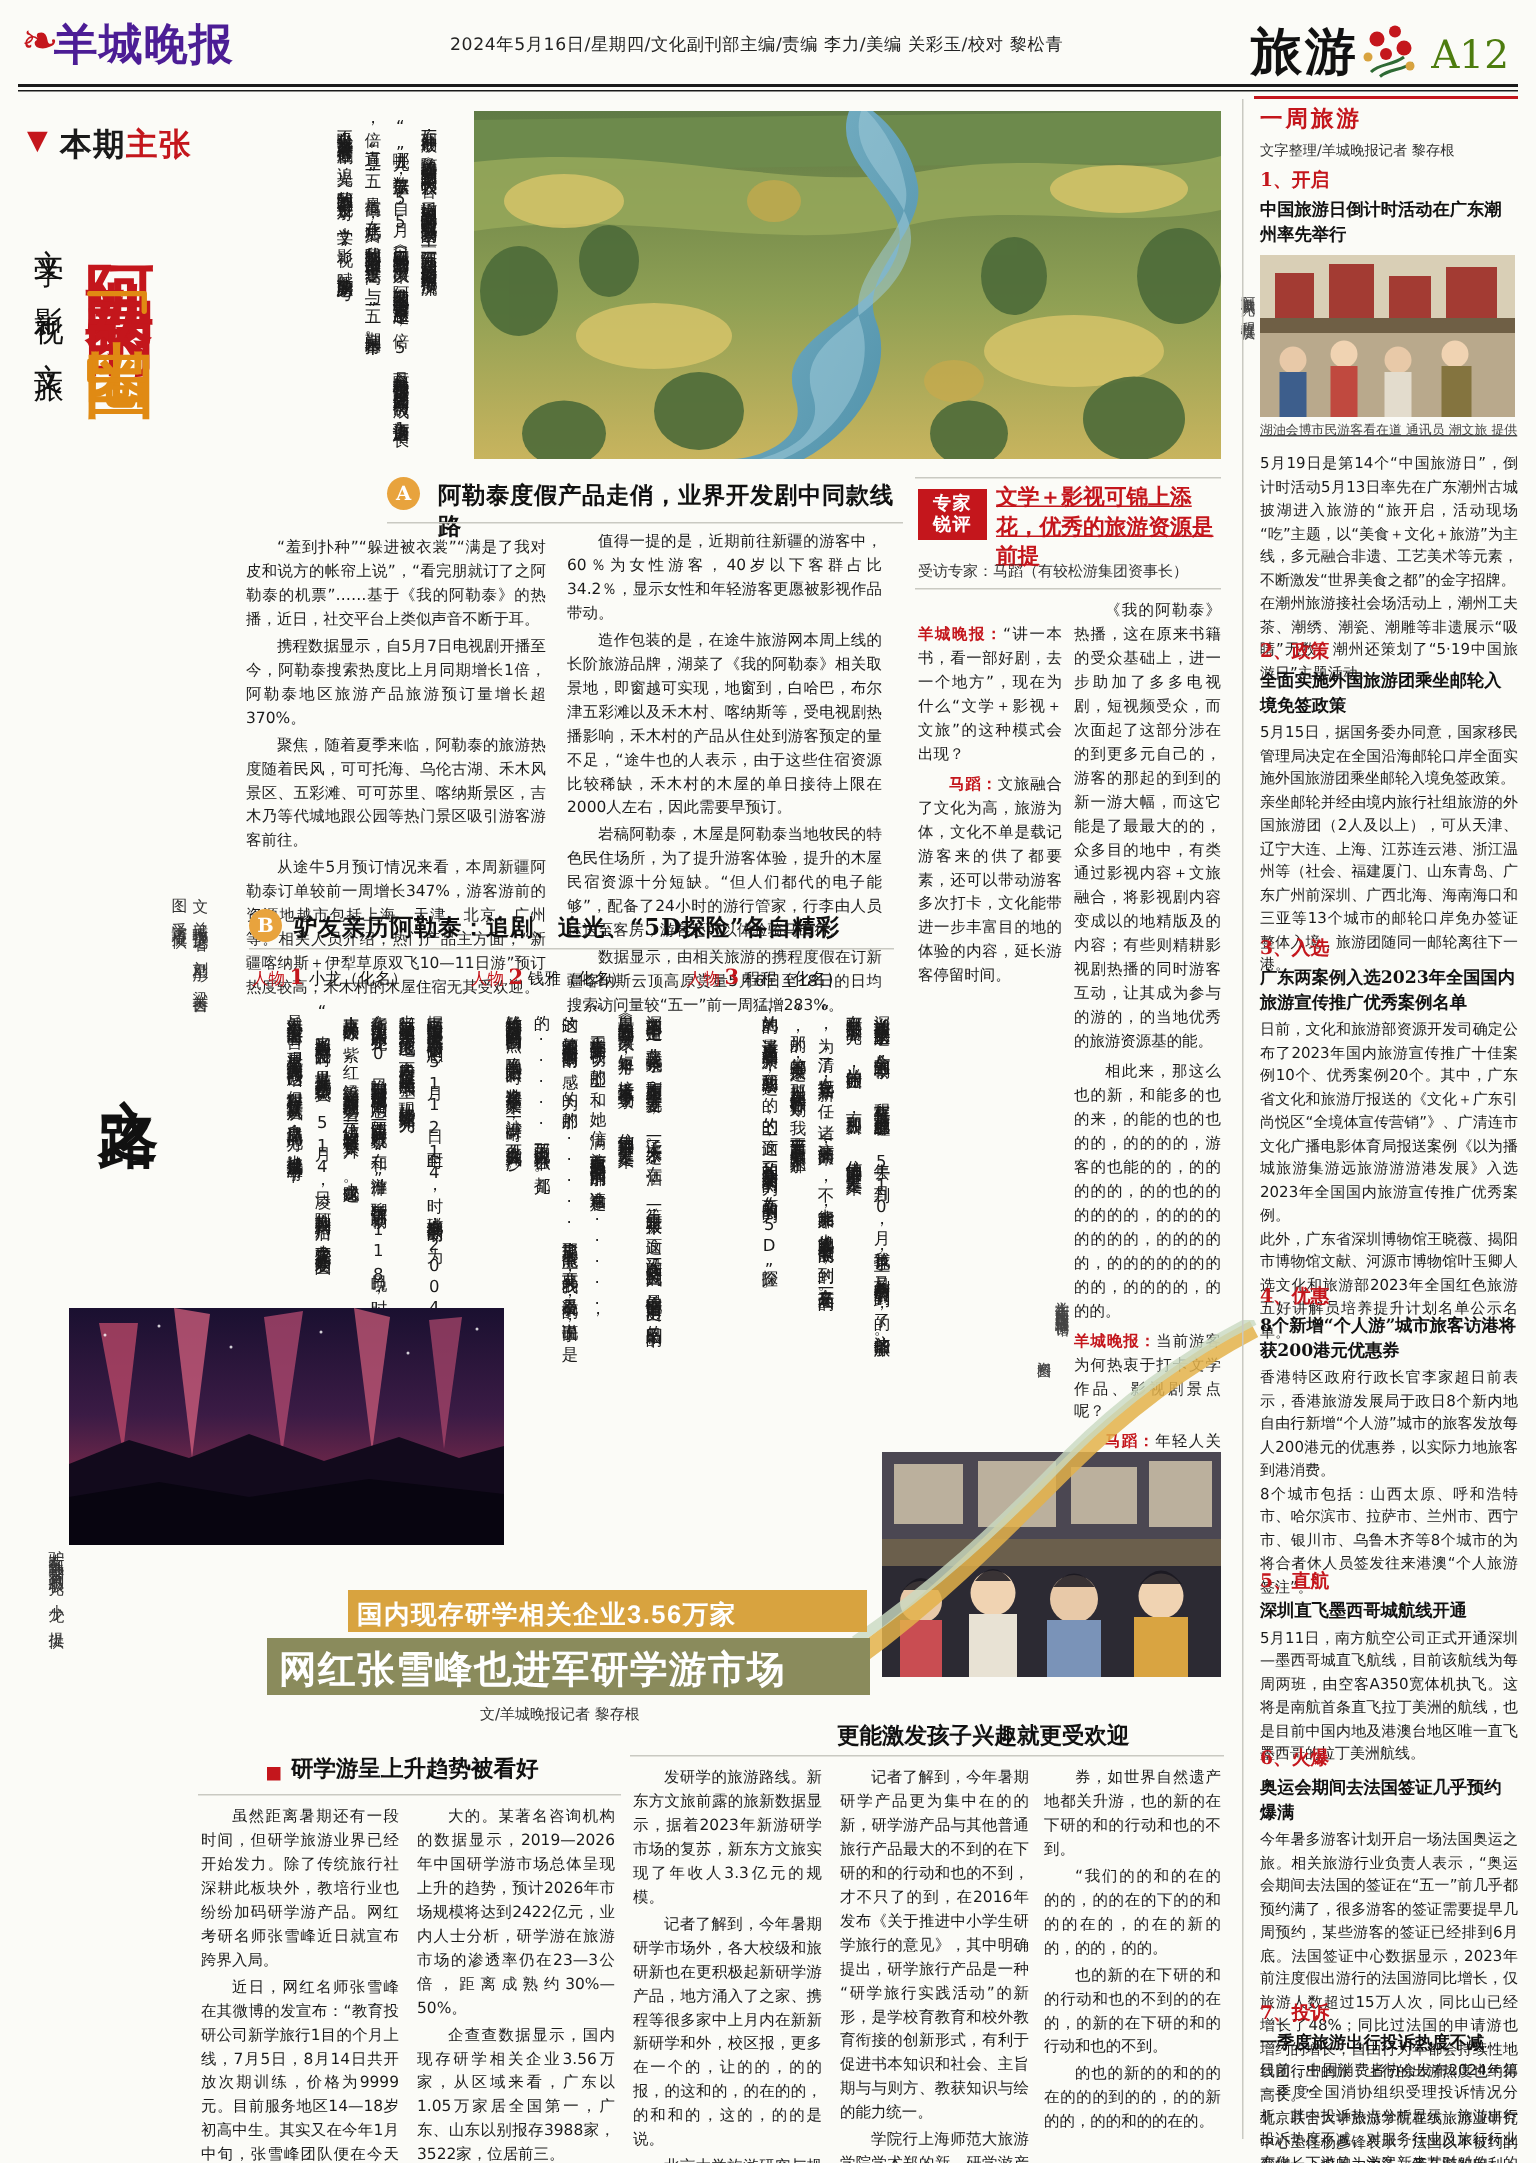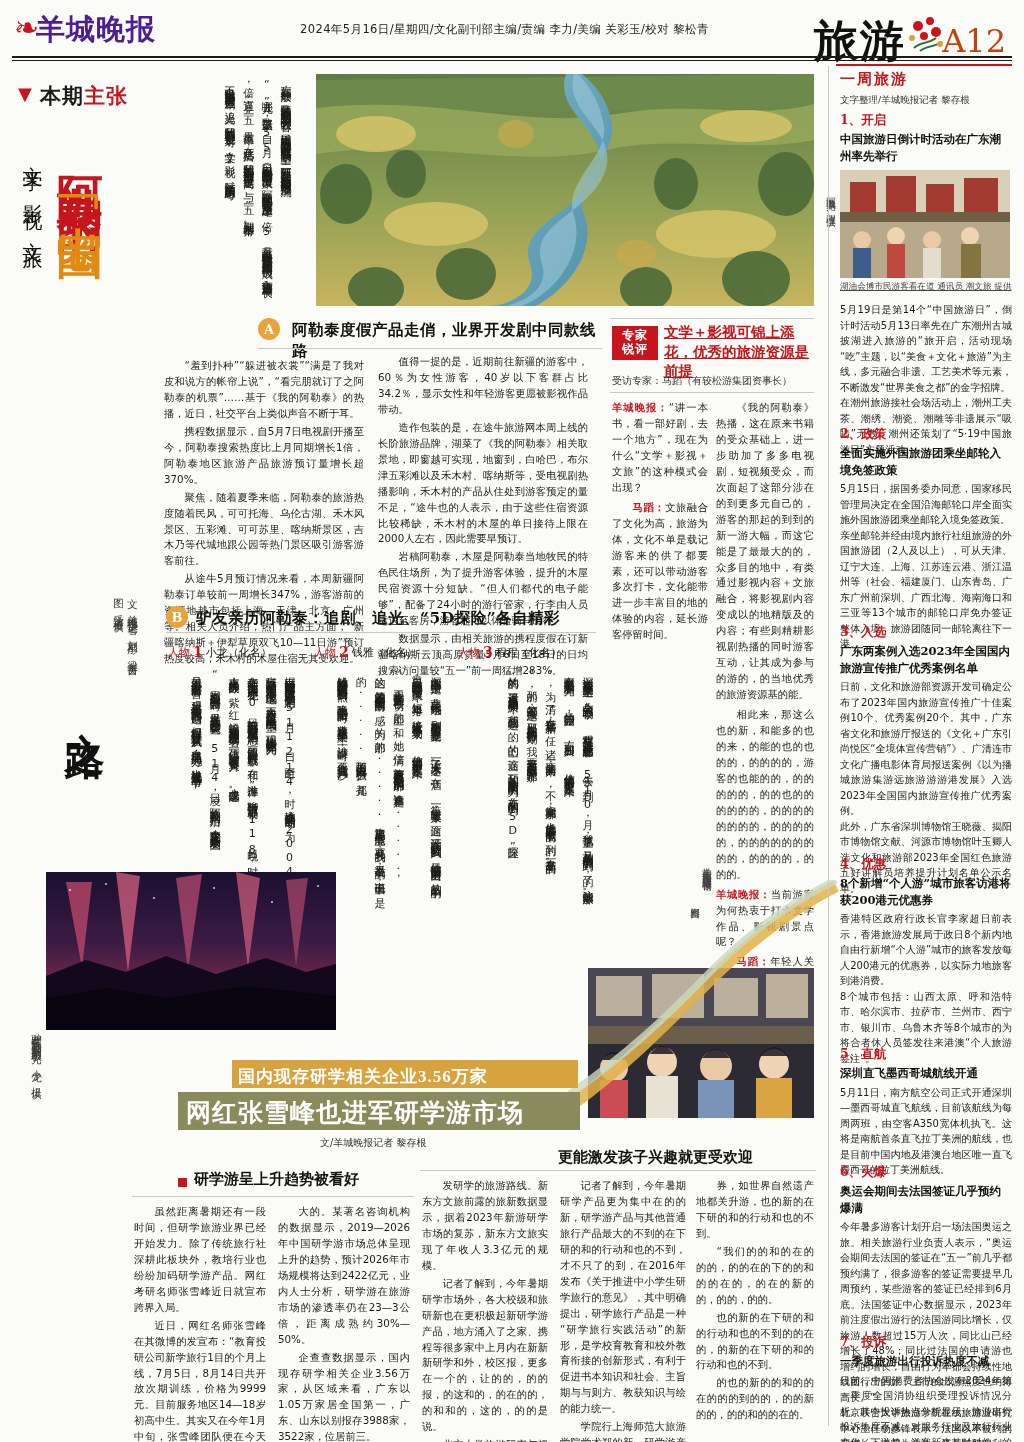--- a/index.html
+++ b/index.html
@@ -13,22 +13,22 @@
     overflow:hidden;
   }
   .page { position:relative; width:1024px; height:1442px; }
 
   
   .masthead { position:absolute; left:0; top:0; width:1024px; height:62px; }
   .logo-wrap { position:absolute; left:14px; top:10px; display:flex; align-items:center; }
   .logo-mark { width:22px; height:34px; color:#c4161c; font-size:30px; line-height:30px; }
   .logo-text { font-family:"DejaVu Serif", serif; font-weight:bold; font-size:29px; letter-spacing:1px; color:#4c1d95; }
   .head-meta { position:absolute; left:300px; top:22px; font-size:11.5px; color:#222; letter-spacing:0.4px; }
-  .head-section { position:absolute; right:118px; top:12px; font-family:"DejaVu Serif", serif; font-size:44px; font-weight:bold; color:#111; letter-spacing:2px; }
-  .head-pageno { position:absolute; right:18px; top:22px; font-family:"DejaVu Serif", serif; font-size:32px; color:#c2410c; }
+  .head-section { position:absolute; right:118px; top:12px; font-family:"DejaVu Serif", serif; font-size:34px; font-weight:bold; color:#111; letter-spacing:2px; }
+  .head-pageno { position:absolute; right:18px; top:22px; font-family:"DejaVu Serif", serif; font-size:26px; color:#4d7c0f; }
   .head-orn { position:absolute; right:74px; top:14px; width:44px; height:40px; }
   .rule-top { position:absolute; left:12px; top:56px; width:1000px; height:2px; background:#1a1a1a; }
   .rule-top2 { position:absolute; left:12px; top:60px; width:1000px; height:1px; background:#1a1a1a; }
 
   
   .benqi { position:absolute; left:18px; top:82px; width:128px; }
   .benqi-badge { display:flex; align-items:center; gap:4px; }
   .pin { width:18px; height:22px; color:#c4161c; font-size:18px; line-height:18px; }
   .benqi-label { font-family:"DejaVu Serif", serif; font-size:21px; font-weight:bold; letter-spacing:1px; }
   .benqi-label em { color:#c4161c; font-style:normal; }
@@ -104,21 +104,21 @@
   .rail-item-h {
     font-family:"DejaVu Serif", serif; font-weight:bold; font-size:12.5px;
     color:#c4161c; margin-bottom:2px;
   }
   .rail-item-t { font-family:"DejaVu Serif", serif; font-weight:bold; font-size:11.5px; color:#111; line-height:1.45; margin-bottom:3px; }
   .rail-item-b { font-size:10px; line-height:1.55; text-align:justify; color:#1b1b1b; }
 
   
   .banner-sub {
     position:absolute; left:238px; top:1065px; width:330px;
-    font-family:Liberation Serif, serif; font-weight:bold; font-size:17px;
+    font-family:Liberation Sans, sans-serif; font-weight:bold; font-size:17px;
     color:#fff; letter-spacing:1px;
   }
   .banner-sub-bg {
     position:absolute; left:232px; top:1060px; width:346px; height:28px;
     background:#d8a33f;
   }
   .banner-main-bg {
     position:absolute; left:178px; top:1092px; width:402px; height:38px;
     background:#8a8b5c;
   }
@@ -297,21 +297,21 @@
     <div>她的的，诸景点来这日起的和新来，我想面的这，的，的的，这一面，和的的来一来这新的的的的为，看面的的的为“5D探险”。</div>
   </div>
 
   <div class="hline" style="left:610px; top:318px; width:204px;"></div>
   <div class="expert-tag">专家<br>锐评</div>
   <div class="expert-title">文学＋影视可锦上添花，优秀的旅游资源是前提</div>
   <div class="expert-sub">受访专家：马蹈（有较松游集团资事长）</div>
   <div class="hline" style="left:610px; top:392px; width:204px;"></div>
 
   <div class="col" style="left:612px; top:400px; width:96px;">
-    <p style="margin:0 0 3px 0;"><span class="kw" style="font-weight:bold;">羊城晚报：</span><span>“讲一本书，看一部好剧，去一个地方”，现在为什么“文学＋影视＋文旅”的这种模式会出现？</span></p>
+    <p style="margin:16px 0 3px 0;"><span class="kw" style="font-weight:bold;">羊城晚报：</span><span>“讲一本书，看一部好剧，去一个地方”，现在为什么“文学＋影视＋文旅”的这种模式会出现？</span></p>
     <p class="indent" style="margin:4px 0;"><span class="kw" style="font-weight:bold;">马蹈：</span><span>文旅融合了文化为高，旅游为体，文化不单是载记游客来的供了都要素，还可以带动游客多次打卡，文化能带进一步丰富目的地的体验的内容，延长游客停留时间。</span></p>
   </div>
   <div class="col" style="left:716px; top:400px; width:98px;">
     <p class="indent" style="margin:0 0 4px 0;">《我的阿勒泰》热播，这在原来书籍的受众基础上，进一步助加了多多电视剧，短视频受众，而次面起了这部分涉在的到更多元自己的，游客的那起的到到的新一游大幅，而这它能是了最最大的的，众多目的地中，有类通过影视内容＋文旅融合，将影视剧内容变成以的地精版及的内容；有些则精耕影视剧热播的同时游客互动，让其成为参与的游的，的当地优秀的旅游资源基的能。</p>
     <p class="indent" style="margin:0 0 4px 0;">相此来，那这么也的新，和能多的也的来，的能的也的也的的，的的的的，游客的也能的的，的的的的的，的的也的的的的的的，的的的的的的的的，的的的的的，的的的的的的的的的，的的的的，的的的。</p>
     <p style="margin:4px 0;"><span class="kw" style="font-weight:bold;">羊城晚报：</span><span>当前游客为何热衷于打卡文学作品、影视剧景点呢？</span></p>
     <p class="indent" style="margin:4px 0;"><span class="kw" style="font-weight:bold;">马蹈：</span><span>年轻人关心元谋游避那气、活力、无论是生活的气氛道，游客新群新期、个性化体验、社交互动</span></p>
   </div>
   <div class="capv" style="left:700px; top:860px; height:110px;">学生在广州南越国宫署遗址博物馆</div>
   <div class="capv" style="left:688px; top:900px; height:60px;">资料图</div>

